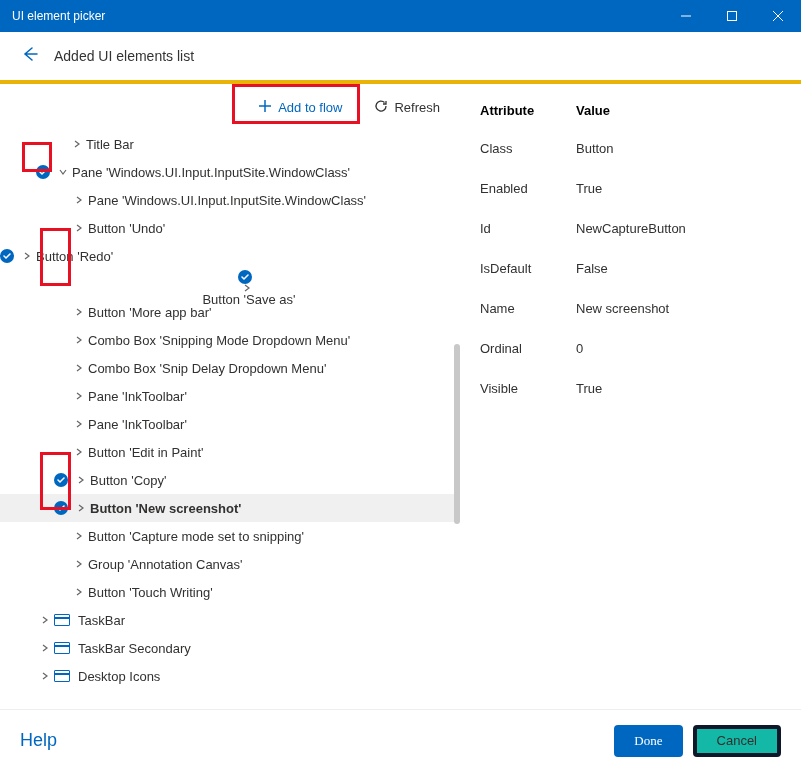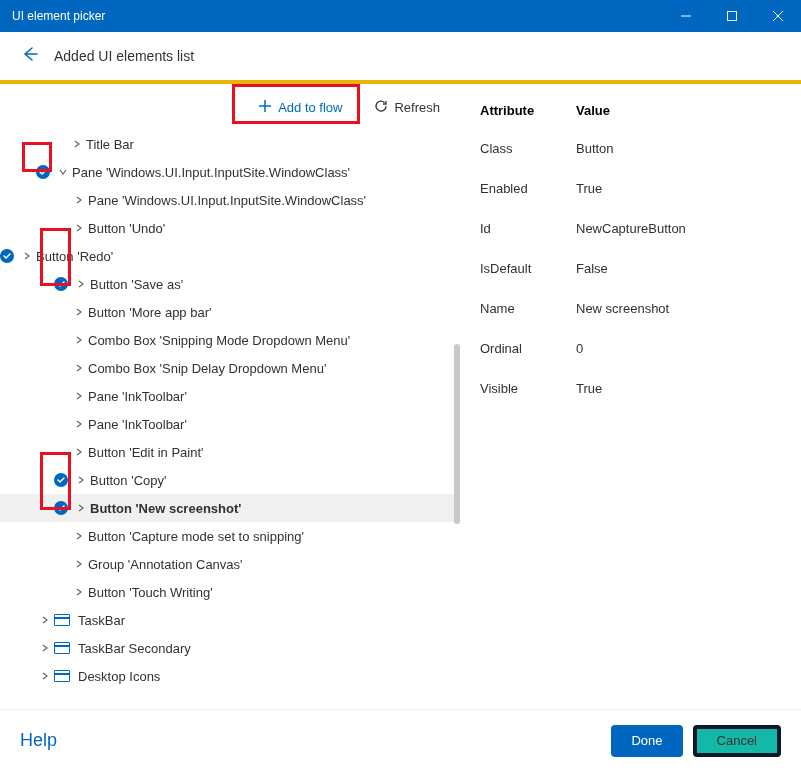--- a/index.html
+++ b/index.html
@@ -29,21 +29,21 @@
     .scrollbar-thumb { width: 6px; height: 180px; background: #c8c8c8; border-radius: 3px; position: absolute; top: 120px; }
     .right-panel { flex: 1; padding: 8px 20px; font-size: 13px; }
     .attr-header { display: flex; font-weight: 600; height: 36px; align-items: center; }
     .attr-row { display: flex; height: 40px; align-items: center; color: #323130; }
     .attr-key { width: 96px; }
     .attr-val { flex: 1; }
     .footer { height: 62px; border-top: 1px solid #eee; display: flex; align-items: center; padding: 0 20px; }
     .help-link { color: #0067c0; font-size: 18px; cursor: pointer; }
     .footer-spacer { flex: 1; }
     .btn { height: 32px; padding: 0 20px; font-size: 13px; border-radius: 4px; cursor: pointer; display: flex; align-items: center; }
-    .btn-primary { background: #0067c0; color: #fff; border: none; margin-right: 10px; }
+    .btn-primary { background: #0067c0; color: #fff; border: none; margin-right: 10px; font-family: Liberation Serif, serif; }
     .btn-secondary { background: #14b8a6; color: #323130; border: 4px solid #0f172a; }
   </style>
 </head>
 <body>
 
 <div class="titlebar">
   <span class="title">UI element picker</span>
   <div class="winctrl">
       <svg width="10" height="10">
         <line x1="0" y1="5" x2="10" y2="5" stroke-width="1"></line>
@@ -138,21 +138,21 @@
               <path d="M1 4 L3 6 L7 2" stroke-width="1.5" fill="none" stroke-linecap="round"></path>
             </svg>
           </span>
           <span class="chev">
             <svg width="8" height="8">
               <path d="M2 1 L6 4 L2 7" stroke="#666" stroke-width="1.2" fill="none"></path>
             </svg>
           </span>
           <span>Button 'Redo'</span>
         </div>
-        <div class="tree-item" style="padding-left: 54px;">
+        <div class="tree-item" style="padding-left: 38px; flex-direction: column;">
           <span class="badge">
             <svg width="8" height="8" viewBox="0 0 8 8">
               <path d="M1 4 L3 6 L7 2" stroke-width="1.5" fill="none" stroke-linecap="round"></path>
             </svg>
           </span>
           <span class="chev">
             <svg width="8" height="8">
               <path d="M2 1 L6 4 L2 7" stroke="#666" stroke-width="1.2" fill="none"></path>
             </svg>
           </span>

